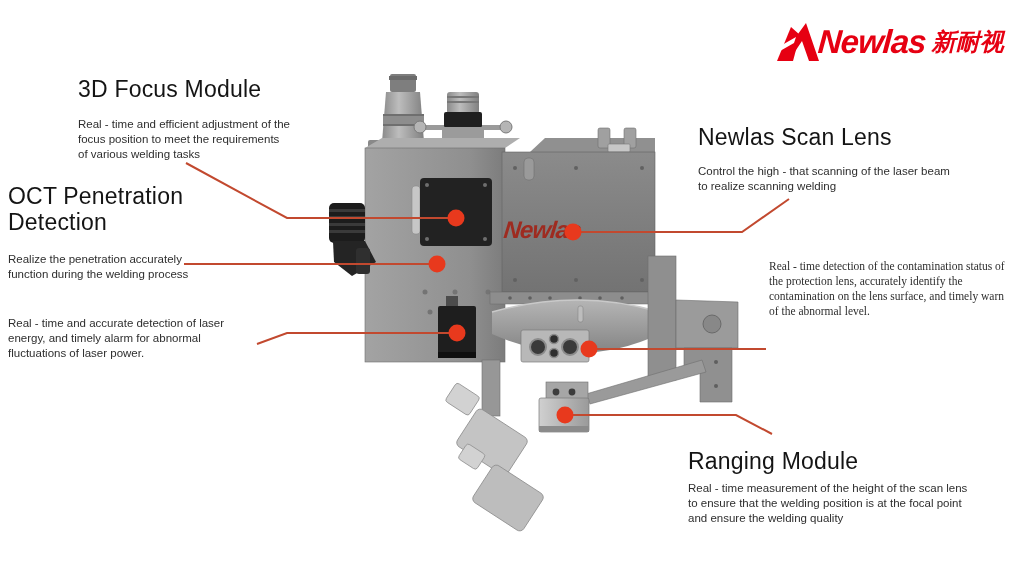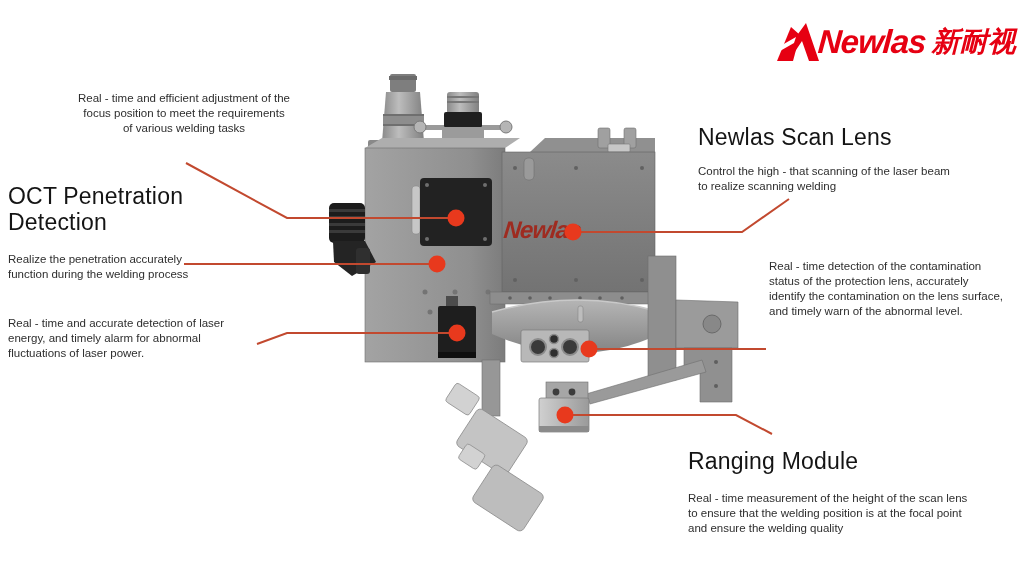--- a/index.html
+++ b/index.html
@@ -11,44 +11,44 @@
   .callout{position:absolute;}
   .c-title{
     font-size:23px;line-height:1.15;color:#141414;font-weight:400;
     letter-spacing:.2px;
   }
   .c-desc{
     font-size:11.5px;line-height:1.3;color:#2e2e2e;margin-top:14px;
   }
   
   #co-focus{left:78px;top:76px;width:220px;}
-  #co-focus .c-desc{margin-top:15px;width:212px;text-align:center;}
+  #co-focus .c-desc{margin-top:15px;width:212px;}
   #co-oct{left:8px;top:183px;width:232px;}
   #co-oct .c-desc{margin-top:16px;width:190px;}
   #co-power{left:8px;top:316px;width:212px;}
   #co-power .c-desc{margin-top:0;width:240px;}
   
   #co-scan{left:698px;top:124px;width:260px;}
   #co-scan .c-desc{margin-top:14px;width:252px;}
   #co-protect{left:769px;top:256px;width:200px;}
-  #co-protect .c-desc{margin-top:3px;width:238px;}
+  #co-protect .c-desc{margin-top:3px;width:238px;font-family:Liberation Serif, serif;}
   #co-ranging{left:688px;top:448px;width:290px;}
-  #co-ranging .c-desc{margin-top:17px;width:280px;}
+  #co-ranging .c-desc{margin-top:7px;width:280px;}
   
   #brand{
     position:absolute;left:776px;top:20px;height:44px;
     display:flex;align-items:center;color:#e60012;
   }
   #brand .n-mark{margin-right:-2px;}
   #brand .en{
     font-style:italic;font-weight:bold;font-size:33px;letter-spacing:-1px;
     transform:skewX(-4deg);
   }
   #brand .cn{
-    font-weight:bold;font-size:28px;margin-left:6px;font-style:italic;
+    font-weight:bold;font-size:24px;margin-left:6px;font-style:italic;
     font-family:"Liberation Sans",sans-serif,sans-serif;
   }
 </style>
 </head>
 <body>
 
 <div id="stage">
 
   <svg id="machine-svg" width="1024" height="568" viewBox="0 0 1024 568">
     <defs>
@@ -237,20 +237,21 @@
     <svg class="n-mark" width="44" height="42" viewBox="0 0 44 42">
       <polygon points="1,40 15,6 24,14 17,40" fill="#e60012"></polygon>
       <polygon points="14,24 30,2 43,40 33,40 26,20 18,32" fill="#e60012"></polygon>
       <polygon points="6,24 20,16 18,22 4,30" fill="#ffffff"></polygon>
     </svg>
     <span class="en">Newlas</span>
     <span class="cn">新耐视</span>
   </div>
 
   <div class="callout" id="co-focus">
+    <div class="c-title">3D Focus Module</div>
     <div class="c-desc">Real - time and efficient adjustment of the focus position to meet the requirements of various welding tasks</div>
   </div>
 
   <div class="callout" id="co-oct">
     <div class="c-title">OCT Penetration Detection</div>
     <div class="c-desc">Realize the penetration accurately function during the welding process</div>
   </div>
 
   <div class="callout" id="co-power">
     <div class="c-desc">Real - time and accurate detection of laser energy, and timely alarm for abnormal fluctuations of laser power.</div>

